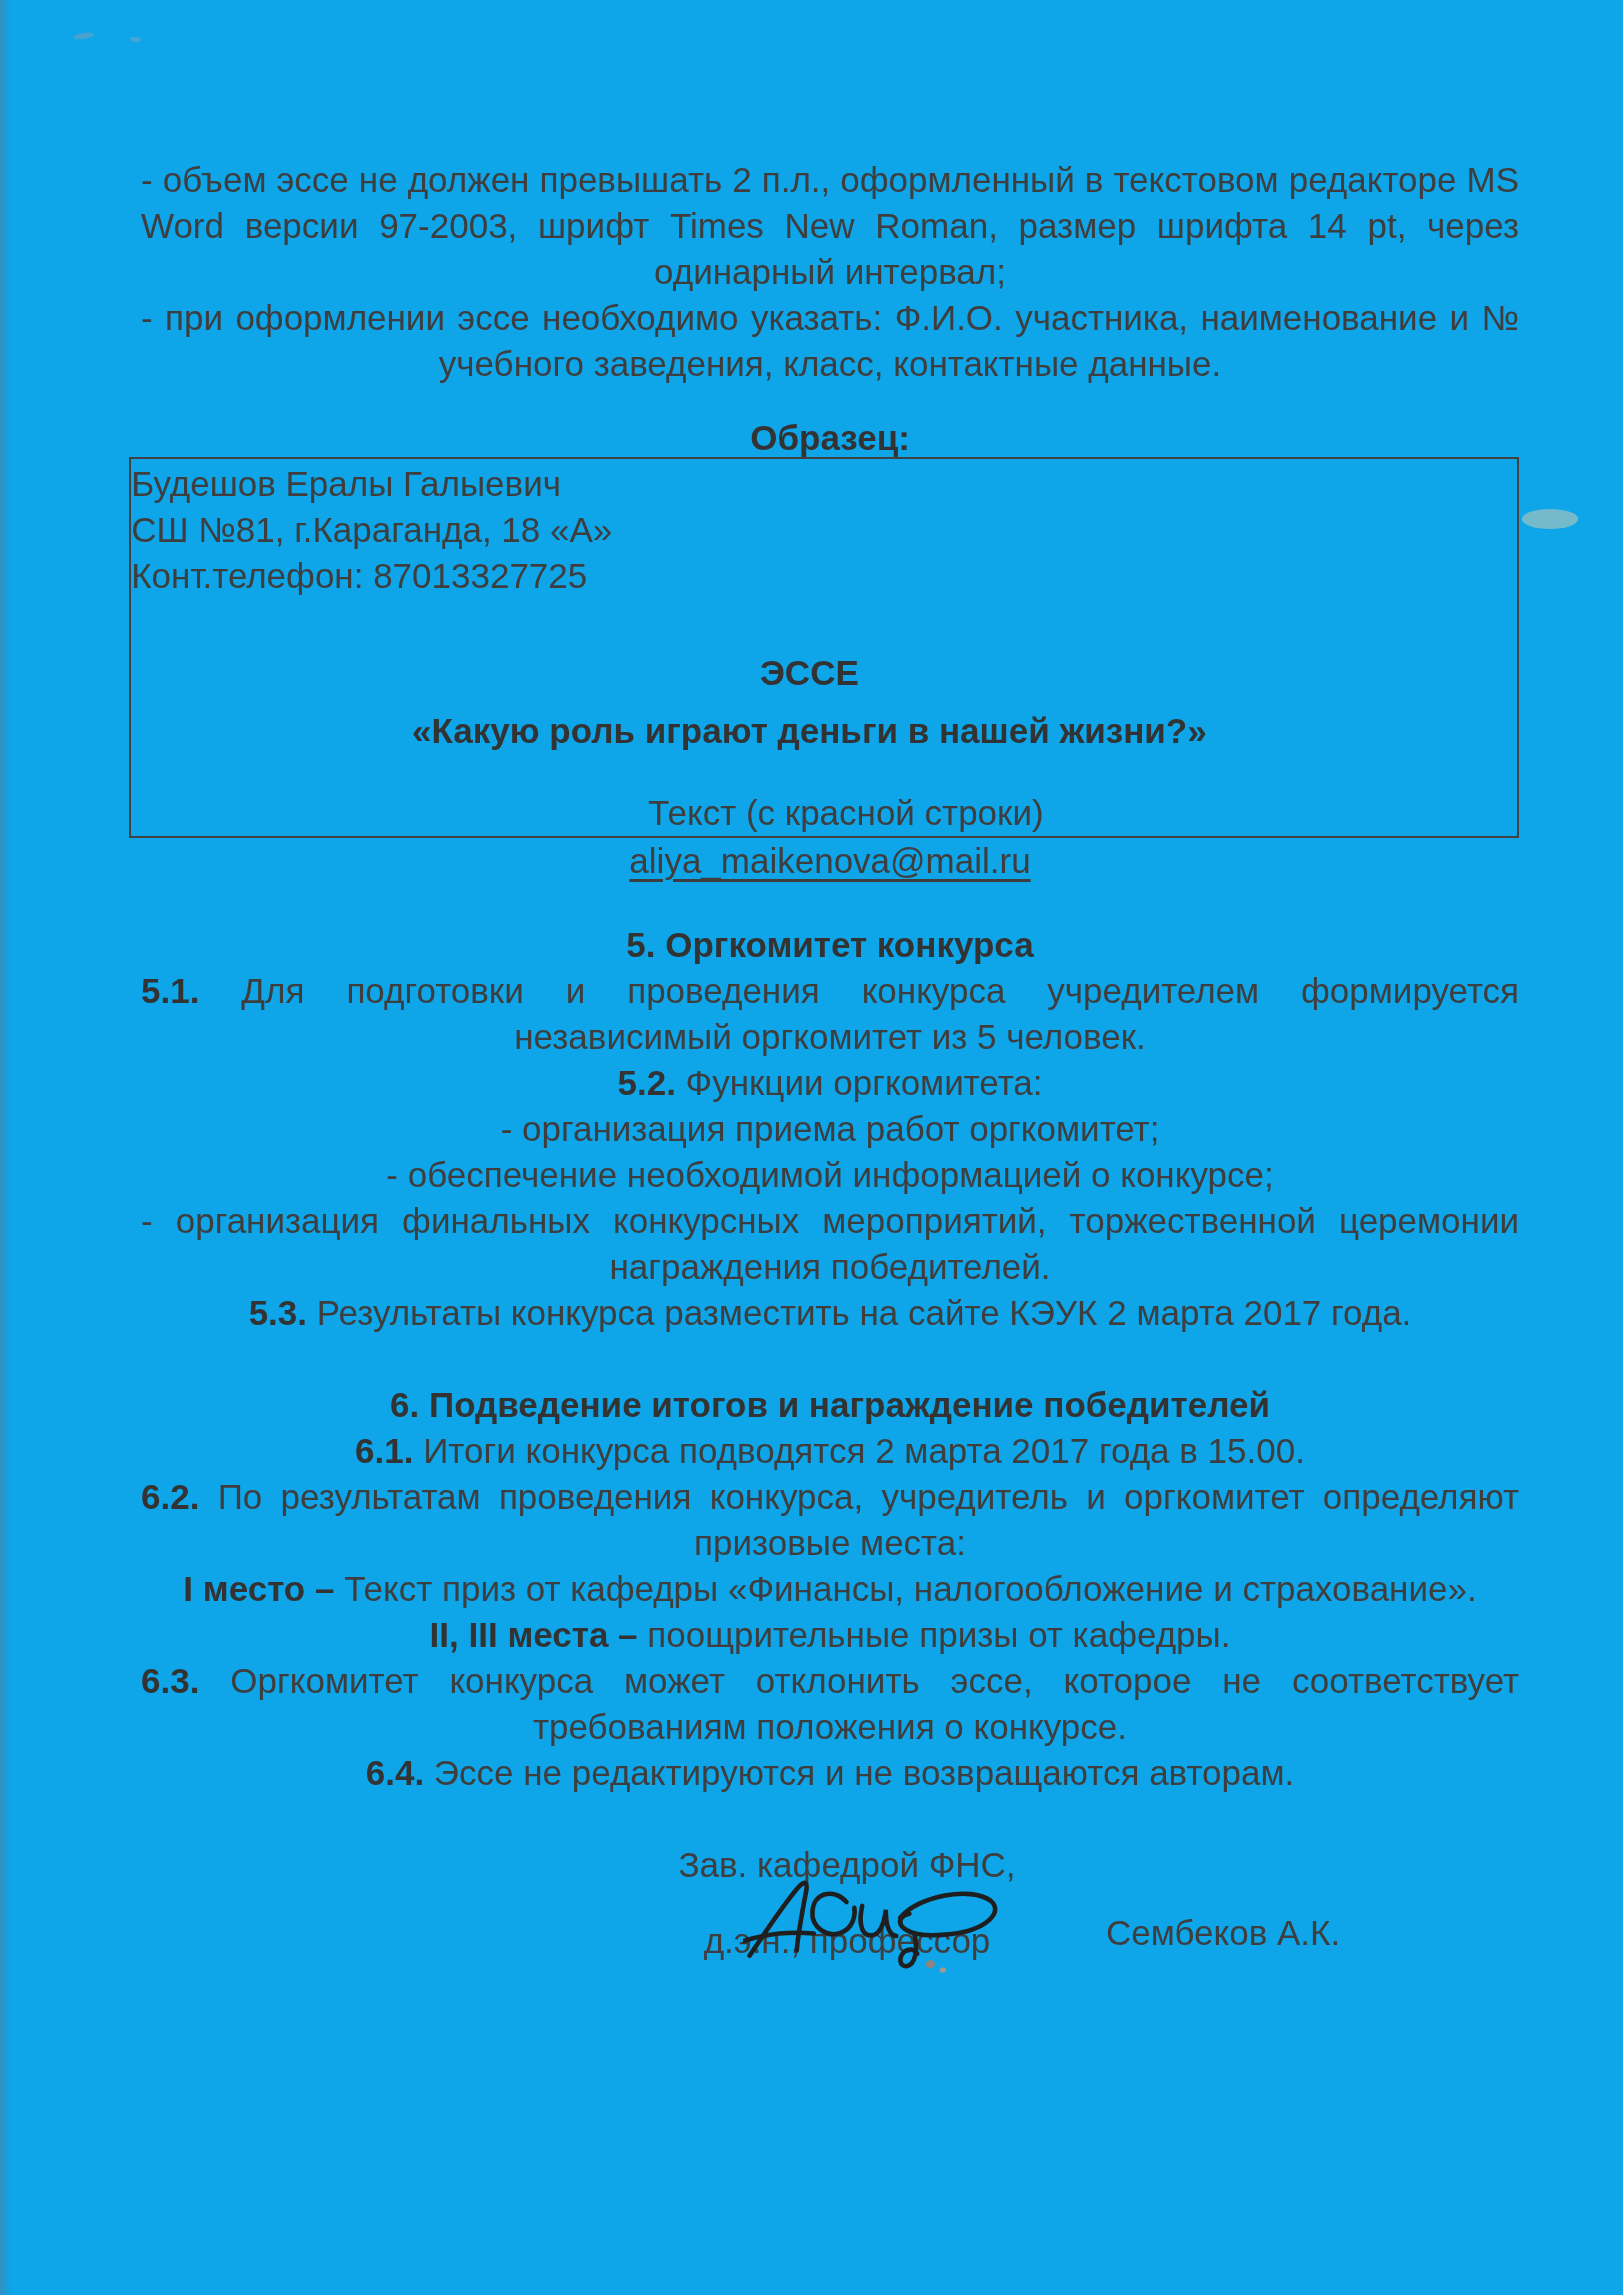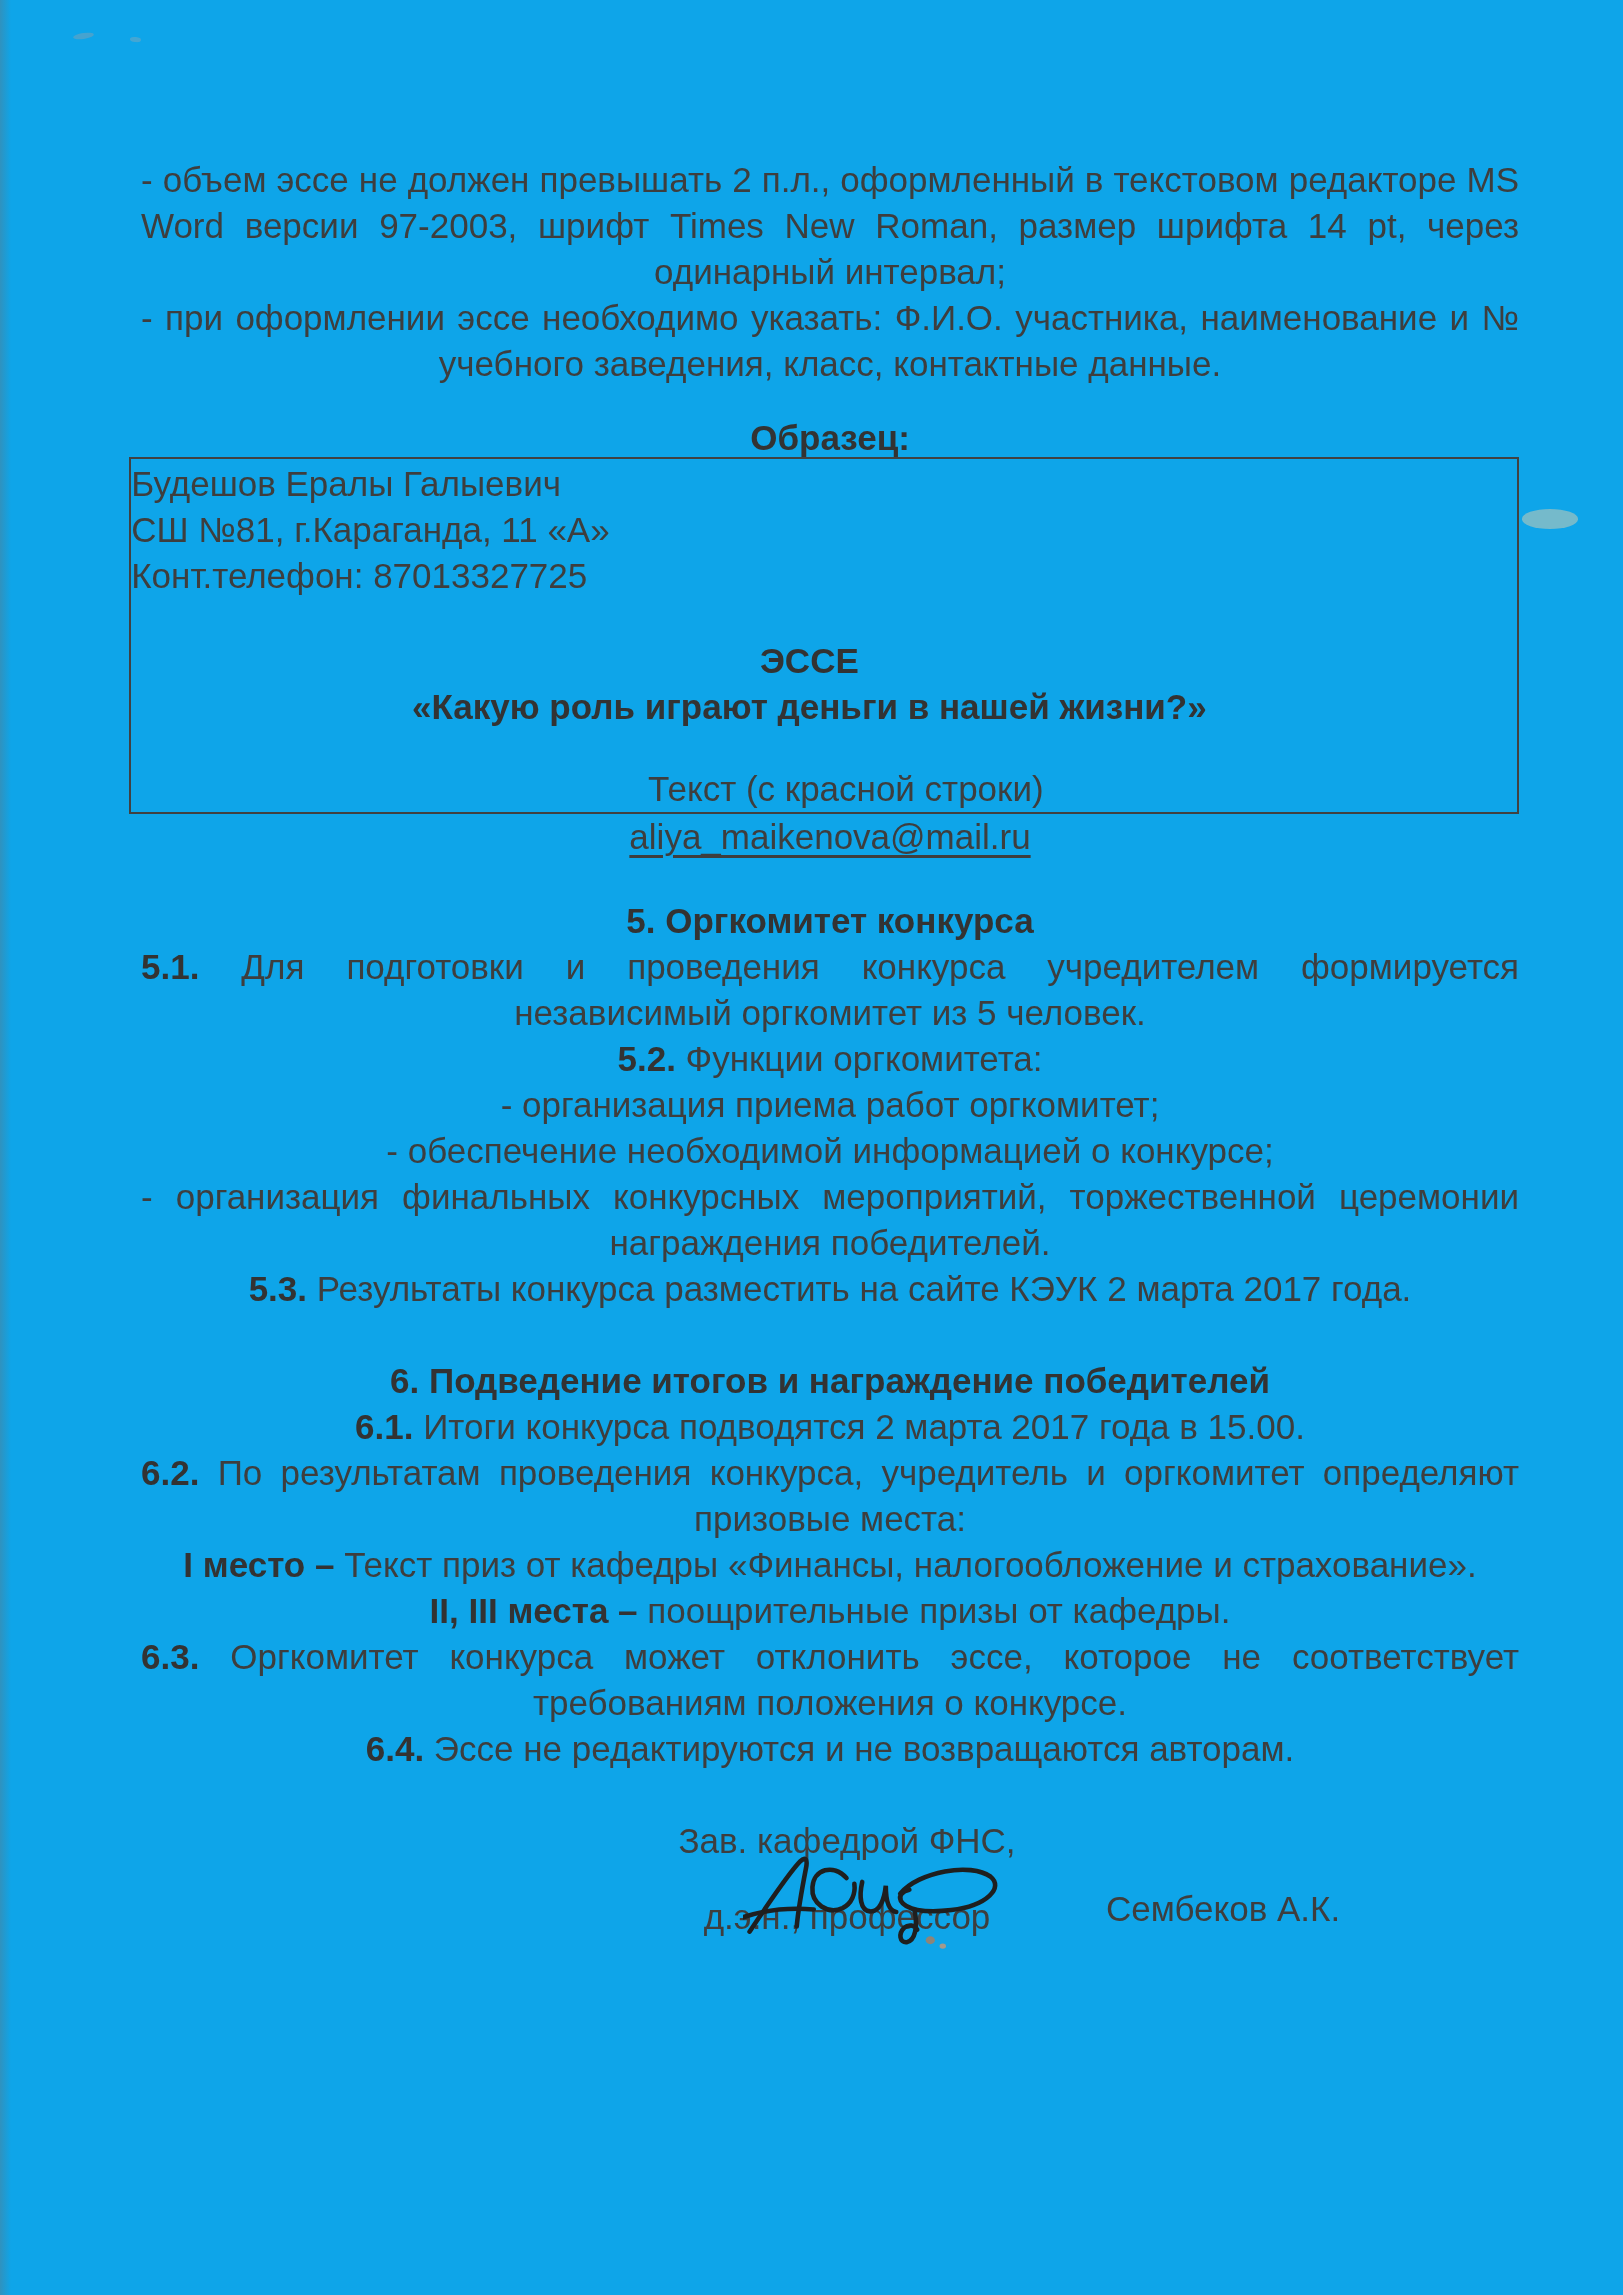--- a/index.html
+++ b/index.html
@@ -19,21 +19,21 @@
   .artifact { position: absolute; border-radius: 50%; }
   .a1 { left: 73px; top: 33px;  width: 21px; height: 5.9px;  background: #9aa0a8; opacity: .40; transform: rotate(-8deg); }
   .a2 { left: 130px; top: 37px;  width: 10.5px; height: 4.6px;  background: #a8a8ac; opacity: .35; transform: rotate(6deg); }
   .a3 { left: 1522px; top: 509px; width: 56px; height: 19.6px; background: #dccfae; opacity: .5; }
   .content { padding: 157px 105px 0 141px; }
   .line { font-size: 35px; line-height: 46px; height: 46px; white-space: nowrap; text-align: center; }
   .jl { text-align: justify; text-align-last: justify; }
   .right { text-align: left; }
   .center { text-align: center; }
   b { font-weight: bold; color: #333; }
-  .b { font-weight: bold; color: #333; }
+  .b { font-weight: bold; color: #333; margin-top: 12px; }
   .sample-label { margin-top: 31px; height: 39px; line-height: 39px; }
   .sample-box {
     border: 2px solid #414141;
     margin-left: -11.8px;
     padding: 2px 29.5px 0 0;
   }
   .indent { padding-left: 73px; }
   .gap60 { height: 39px; }
   .gap55 { height: 36px; }
   .mt88 { margin-top: 56px; }
@@ -59,21 +59,21 @@
     <div class="line jl">- объем эссе не должен превышать 2 п.л., оформленный в текстовом редакторе MS</div>
     <div class="line jl">Word версии 97-2003, шрифт Times New Roman, размер шрифта 14 pt, через</div>
     <div class="line">одинарный интервал;</div>
     <div class="line jl">- при оформлении эссе необходимо указать: Ф.И.О. участника, наименование и №</div>
     <div class="line">учебного заведения, класс, контактные данные.</div>
 
     <div class="line b sample-label">Образец:</div>
 
     <div class="sample-box">
       <div class="line right">Будешов Ералы Галыевич</div>
-      <div class="line right">СШ №81, г.Караганда, 11 «А»</div>
+      <div class="line right">СШ №81, г.Караганда, 18 «А»</div>
       <div class="line right">Конт.телефон: 87013327725</div>
       <div class="gap60"></div>
       <div class="line center b">ЭССЕ</div>
       <div class="line center b">«Какую роль  играют деньги в нашей жизни?»</div>
       <div class="gap55"></div>
       <div class="line indent">Текст (с красной строки)</div>
     </div>
 
     <div class="line"><span class="email">aliya_maikenova@mail.ru</span></div>
 

